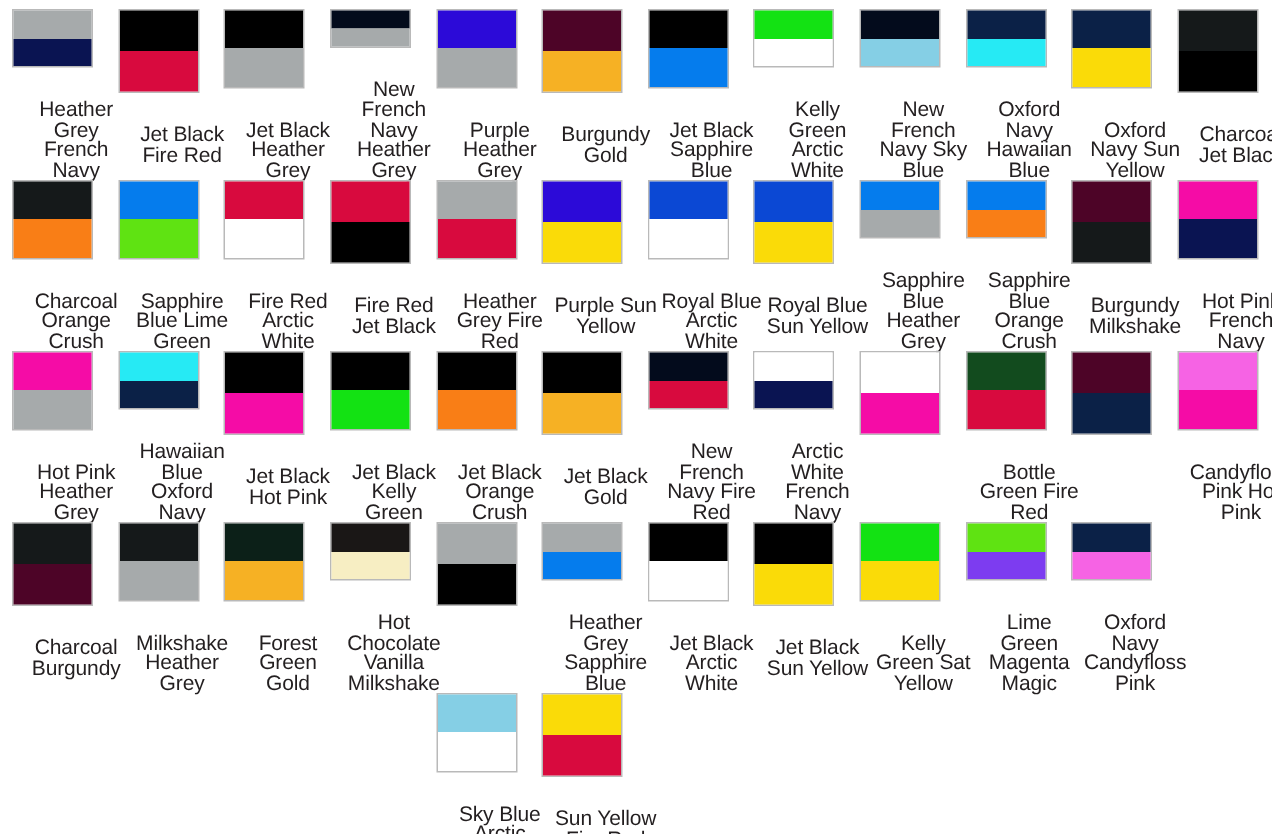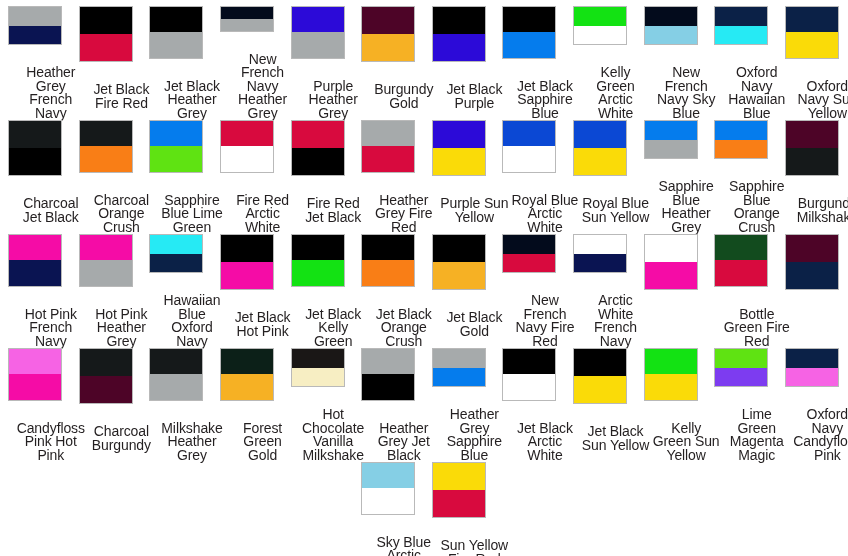--- a/index.html
+++ b/index.html
@@ -92,27 +92,20 @@
     <div class="swatch-cell">
       <div class="swatch-chip">
         <div class="chip-top" style="background-color: rgb(77, 4, 39);"></div>
         <div class="chip-bottom" style="background-color: rgb(246, 177, 36);"></div>
       </div>
       <div class="swatch-label">Burgundy Gold</div>
     </div>
     <div class="swatch-cell">
       <div class="swatch-chip">
         <div class="chip-top" style="background-color: rgb(0, 0, 0);"></div>
-        <div class="chip-bottom" style="background-color: rgb(44, 10, 216);"></div>
-      </div>
-      <div class="swatch-label">Jet Black Purple</div>
-    </div>
-    <div class="swatch-cell">
-      <div class="swatch-chip">
-        <div class="chip-top" style="background-color: rgb(0, 0, 0);"></div>
         <div class="chip-bottom" style="background-color: rgb(5, 124, 237);"></div>
       </div>
       <div class="swatch-label">Jet Black Sapphire Blue</div>
     </div>
     <div class="swatch-cell">
       <div class="swatch-chip">
         <div class="chip-top" style="background-color: rgb(19, 226, 19);"></div>
         <div class="chip-bottom" style="background-color: rgb(255, 255, 255);"></div>
       </div>
       <div class="swatch-label">Kelly Green Arctic White</div>
@@ -337,21 +330,20 @@
         <div class="chip-top" style="background-color: rgb(26, 23, 22);"></div>
         <div class="chip-bottom" style="background-color: rgb(247, 238, 195);"></div>
       </div>
       <div class="swatch-label">Hot Chocolate Vanilla Milkshake</div>
     </div>
     <div class="swatch-cell">
       <div class="swatch-chip">
         <div class="chip-top" style="background-color: rgb(166, 170, 171);"></div>
         <div class="chip-bottom" style="background-color: rgb(0, 0, 0);"></div>
       </div>
-      <div class="swatch-label">Heather Grey Jet Black</div>
     </div>
     <div class="swatch-cell">
       <div class="swatch-chip">
         <div class="chip-top" style="background-color: rgb(166, 170, 171);"></div>
         <div class="chip-bottom" style="background-color: rgb(5, 124, 237);"></div>
       </div>
       <div class="swatch-label">Heather Grey Sapphire Blue</div>
     </div>
     <div class="swatch-cell">
       <div class="swatch-chip">
@@ -365,21 +357,21 @@
         <div class="chip-top" style="background-color: rgb(0, 0, 0);"></div>
         <div class="chip-bottom" style="background-color: rgb(250, 219, 8);"></div>
       </div>
       <div class="swatch-label">Jet Black Sun Yellow</div>
     </div>
     <div class="swatch-cell">
       <div class="swatch-chip">
         <div class="chip-top" style="background-color: rgb(19, 226, 19);"></div>
         <div class="chip-bottom" style="background-color: rgb(250, 219, 8);"></div>
       </div>
-      <div class="swatch-label">Kelly Green Sun Yellow</div>
+      <div class="swatch-label">Kelly Green Sat Yellow</div>
     </div>
     <div class="swatch-cell">
       <div class="swatch-chip">
         <div class="chip-top" style="background-color: rgb(95, 227, 18);"></div>
         <div class="chip-bottom" style="background-color: rgb(125, 60, 240);"></div>
       </div>
       <div class="swatch-label">Lime Green Magenta Magic</div>
     </div>
     <div class="swatch-cell">
       <div class="swatch-chip">

